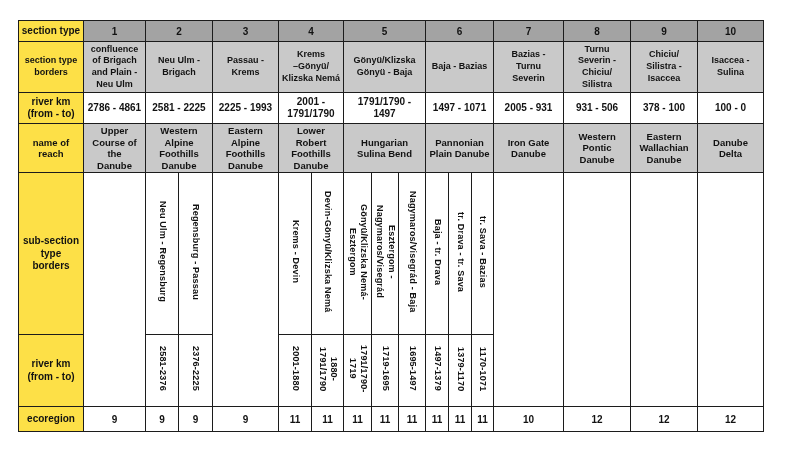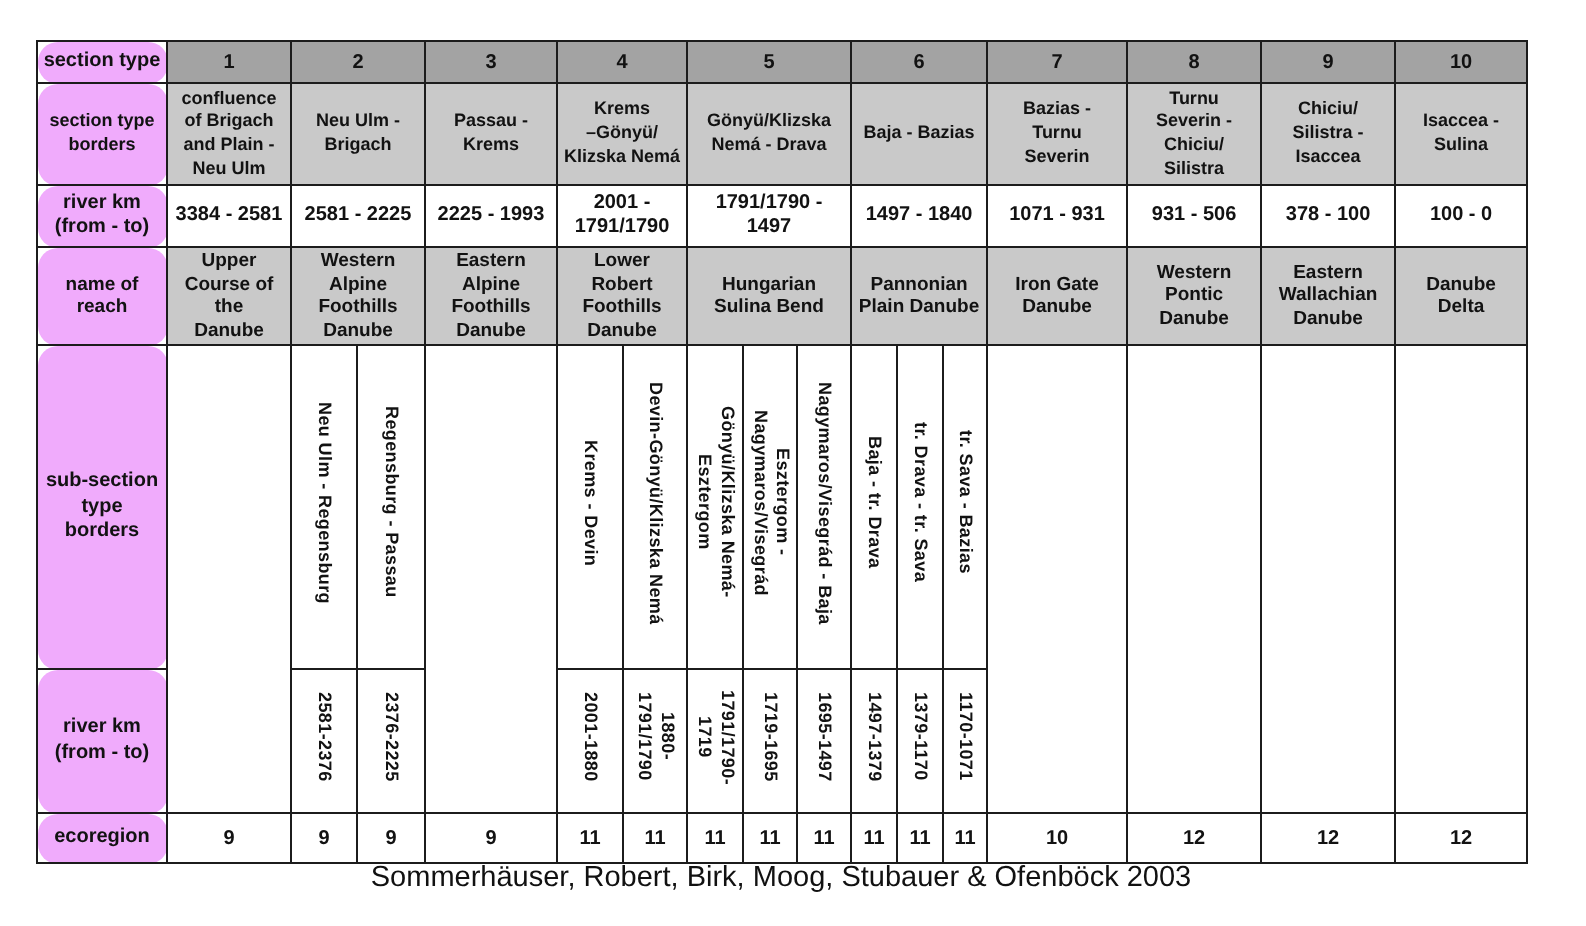--- a/index.html
+++ b/index.html
@@ -11,21 +11,21 @@
   .r1 td{height:18px;font-size:10px;}
   .r2 td{height:48px;font-size:9px;line-height:1.3;}
   .r3 td{height:28px;font-size:10px;line-height:1.25;}
   .r4 td{height:45px;font-size:9.5px;line-height:1.22;}
   .r5 td{height:159px;}
   .r6 td{height:69px;}
   .r7 td{height:22px;font-size:10px;}
   .num-hdr{background:#a3a3a3;}
   .gray{background:#c9c9c9;}
   .white{background:#ffffff;}
-  .rowlabel{background:#f0abfc;font-size:10px;line-height:1.25;border-radius:10px;}
+  .rowlabel{background:#fde047;font-size:10px;line-height:1.25;}
   .vt{display:inline-block;writing-mode:vertical-rl;white-space:pre-line;font-size:9px;font-weight:bold;line-height:1.25;letter-spacing:0.2px;}
   .vt.kms{font-size:9px;}
   .caption{position:absolute;left:18px;top:431px;width:745px;text-align:center;font-size:14.5px;font-weight:normal;color:#111;}
 </style>
 </head>
 <body>
 
 <div class="sheet">
   <table class="main">
     <colgroup>
@@ -71,48 +71,48 @@
 and Plain -
 Neu Ulm</td>
       <td class="gray pre" colspan="2">Neu Ulm -
 Brigach</td>
       <td class="gray pre">Passau -
 Krems</td>
       <td class="gray pre" colspan="2">Krems
 –Gönyü/
 Klizska Nemá</td>
       <td class="gray pre" colspan="3">Gönyü/Klizska
-Nemá - Drava</td>
+Gönyü - Baja</td>
       <td class="gray pre" colspan="3">Baja - Bazias</td>
       <td class="gray pre">Bazias -
 Turnu
 Severin</td>
       <td class="gray pre">Turnu
 Severin -
 Chiciu/
 Silistra</td>
       <td class="gray pre">Chiciu/
 Silistra -
 Isaccea</td>
       <td class="gray pre">Isaccea -
 Sulina</td>
     </tr>
 
     <tr class="r3">
       <td class="rowlabel pre">river km
 (from - to)</td>
-      <td class="white">3384 - 2581</td>
+      <td class="white">2786 - 4861</td>
       <td class="white" colspan="2">2581 - 2225</td>
       <td class="white">2225 - 1993</td>
       <td class="white pre" colspan="2">2001 -
 1791/1790</td>
       <td class="white pre" colspan="3">1791/1790 -
 1497</td>
-      <td class="white" colspan="3">1497 - 1840</td>
-      <td class="white">1071 - 931</td>
+      <td class="white" colspan="3">1497 - 1071</td>
+      <td class="white">2005 - 931</td>
       <td class="white">931 - 506</td>
       <td class="white">378 - 100</td>
       <td class="white">100 - 0</td>
     </tr>
 
     <tr class="r4">
       <td class="rowlabel pre">name of
 reach</td>
       <td class="gray pre">Upper
 Course of
@@ -201,14 +201,13 @@
       <td class="white">11</td>
       <td class="white">11</td>
       <td class="white">10</td>
       <td class="white">12</td>
       <td class="white">12</td>
       <td class="white">12</td>
     </tr>
   </tbody>
     </table>
 
-  <div class="caption">Sommerhäuser, Robert, Birk, Moog, Stubauer &amp; Ofenböck 2003</div>
 </div>
 
 </body></html>

